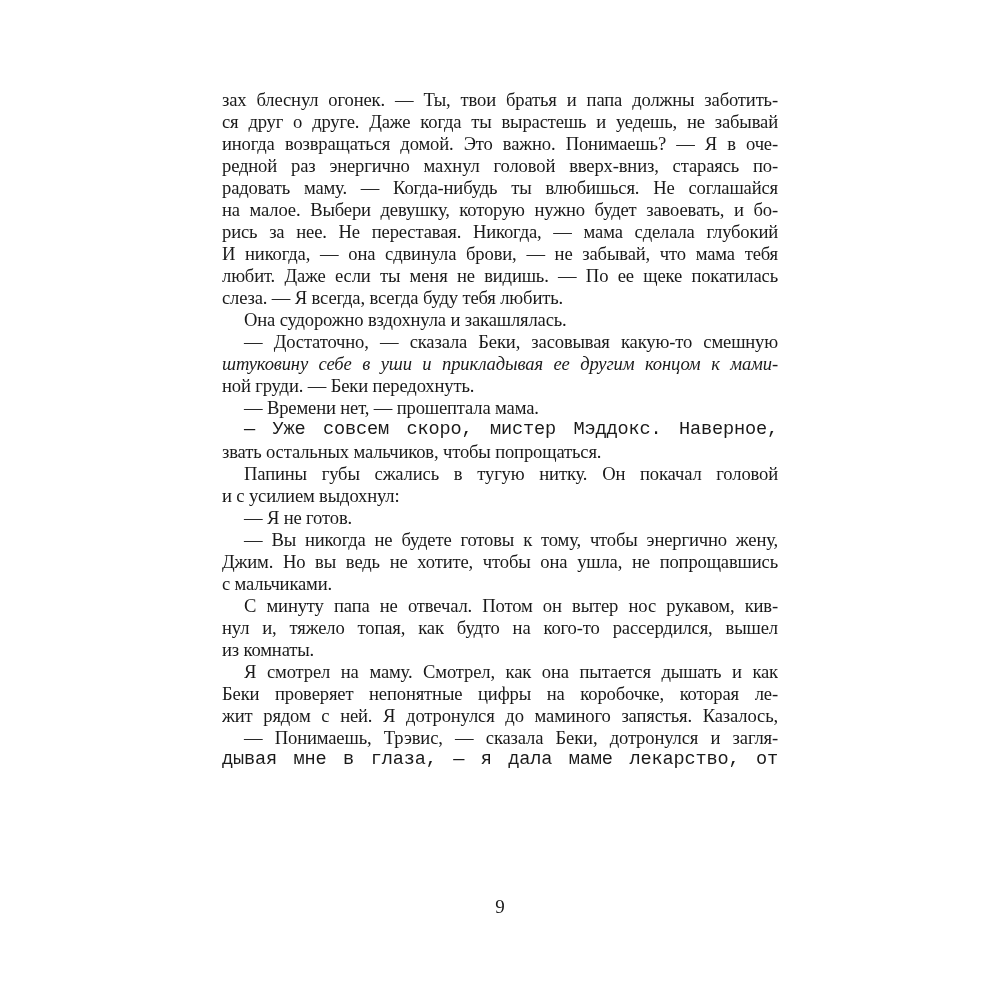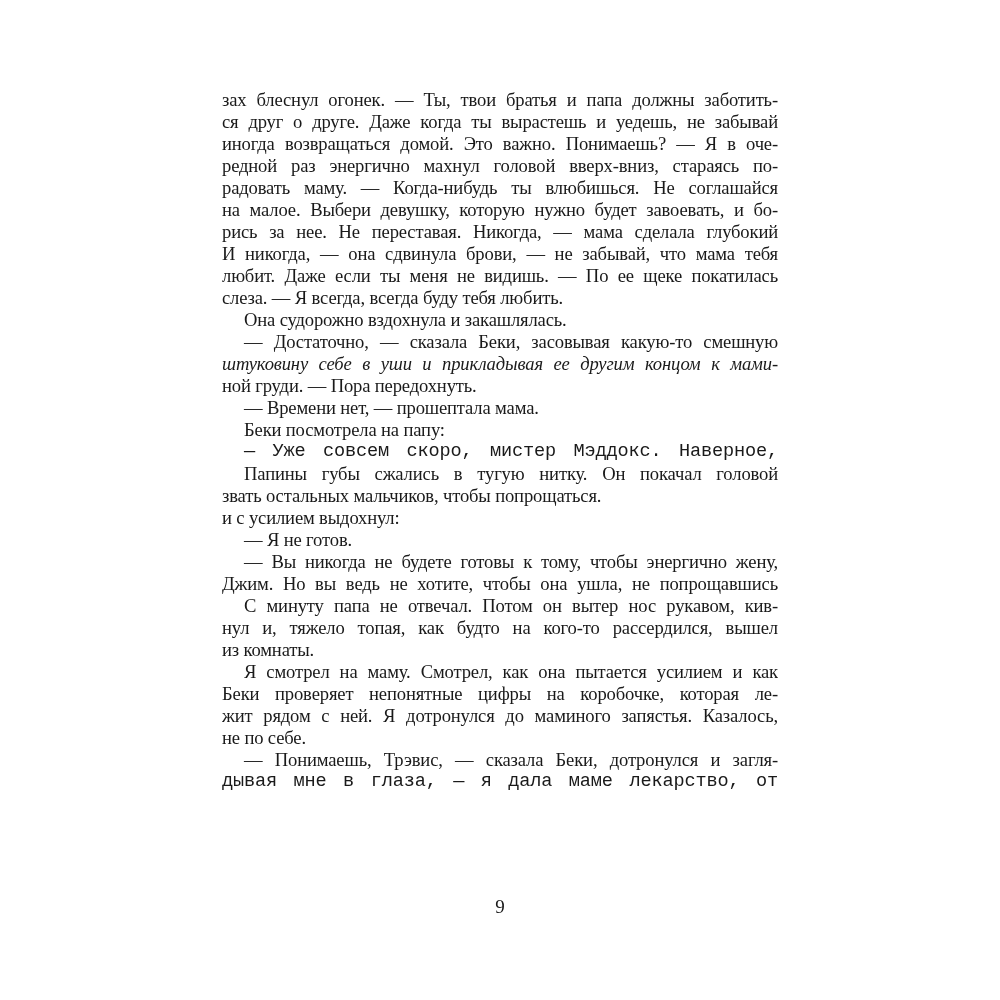--- a/index.html
+++ b/index.html
@@ -48,34 +48,33 @@
       <span class="line" style="white-space: normal; overflow: hidden;">редной раз энергично махнул головой вверх-вниз, стараясь по-</span>
       <span class="line" style="white-space: normal; overflow: hidden;">радовать маму. — Когда-нибудь ты влюбишься. Не соглашайся</span>
       <span class="line" style="white-space: normal; overflow: hidden;">на малое. Выбери девушку, которую нужно будет завоевать, и бо-</span>
       <span class="line" style="white-space: normal; overflow: hidden;">рись за нее. Не переставая. Никогда, — мама сделала глубокий</span>
       <span class="line" style="white-space: normal; overflow: hidden;">И никогда, — она сдвинула брови, — не забывай, что мама тебя</span>
       <span class="line" style="white-space: normal; overflow: hidden;">любит. Даже если ты меня не видишь. — По ее щеке покатилась</span>
       <span class="line last">слеза. — Я всегда, всегда буду тебя любить.</span>
       <span class="line indent last">Она судорожно вздохнула и закашлялась.</span>
       <span class="line indent" style="white-space: normal; overflow: hidden;">—  Достаточно, — сказала Беки, засовывая какую-то смешную</span>
       <span class="line" style="white-space: normal; overflow: hidden; font-style: italic;">штуковину себе в уши и прикладывая ее другим концом к мами-</span>
-      <span class="line last">ной груди. — Пора передохнуть.</span>
+      <span class="line last">ной груди. — Беки передохнуть.</span>
       <span class="line indent last">—  Времени нет, — прошептала мама.</span>
-      <span class="line indent last">Беки посмотрела на папу:</span>
       <span class="line indent" style="white-space: normal; overflow: hidden; font-family: Liberation Mono, monospace;">—  Уже совсем скоро, мистер Мэддокс. Наверное, надо по-</span>
+      <span class="line last">звать остальных мальчиков, чтобы попрощаться.</span>
       <span class="line indent" style="white-space: normal; overflow: hidden;">Папины губы сжались в тугую нитку. Он покачал головой</span>
-      <span class="line last">звать остальных мальчиков, чтобы попрощаться.</span>
       <span class="line last">и с усилием выдохнул:</span>
       <span class="line indent last">—  Я не готов.</span>
       <span class="line indent" style="white-space: normal; overflow: hidden;">—  Вы никогда не будете готовы к тому, чтобы энергично жену,</span>
       <span class="line" style="white-space: normal; overflow: hidden;">Джим. Но вы ведь не хотите, чтобы она ушла, не попрощавшись</span>
+      <span class="line last">с мальчиками.</span>
       <span class="line indent" style="white-space: normal; overflow: hidden;">С минуту папа не отвечал. Потом он вытер нос рукавом, кив-</span>
       <span class="line" style="white-space: normal; overflow: hidden;">нул и, тяжело топая, как будто на кого-то рассердился, вышел</span>
       <span class="line last">из комнаты.</span>
-      <span class="line indent" style="white-space: normal; overflow: hidden;">Я смотрел на маму. Смотрел, как она пытается усилием и как</span>
+      <span class="line indent" style="white-space: normal; overflow: hidden;">Я смотрел на маму. Смотрел, как она пытается дышать и как</span>
       <span class="line" style="white-space: normal; overflow: hidden;">Беки проверяет непонятные цифры на коробочке, которая ле-</span>
       <span class="line" style="white-space: normal; overflow: hidden;">жит рядом с ней. Я дотронулся до маминого запястья. Казалось,</span>
-      <span class="line last">не по себе.</span>
       <span class="line indent" style="white-space: normal; overflow: hidden;">—  Понимаешь, Трэвис, — сказала Беки, дотронулся и загля-</span>
       <span class="line" style="white-space: normal; overflow: hidden; font-family: Liberation Mono, monospace;">дывая мне в глаза, — я дала маме лекарство, от которого она</span>
     </div>
   <div class="page-number">9</div>
 </div>
 
 </body></html>

